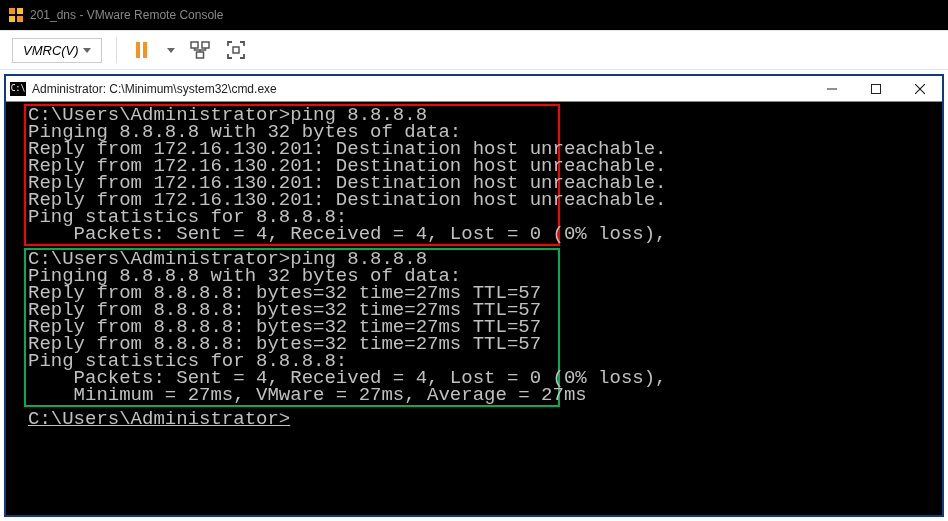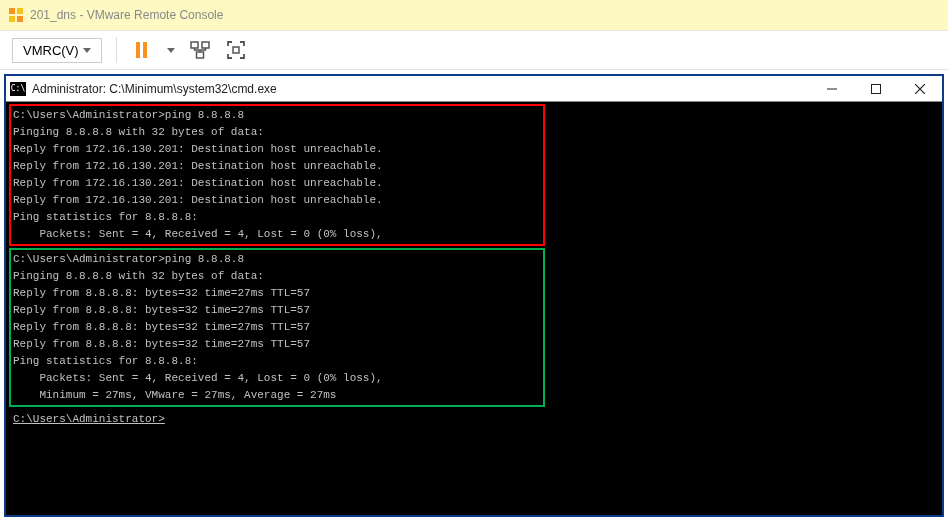--- a/index.html
+++ b/index.html
@@ -12,35 +12,36 @@
     position: relative;
   }
   
   .vmware-titlebar {
     height: 30px;
     display: flex;
     align-items: center;
     padding: 0 8px;
     font-size: 12px;
     color: #888;
-    background: #fef9c3;
+    background: #000000;
   }
   .vmware-titlebar .logo {
     width: 16px; height: 16px; margin-right: 6px;
     display: flex; align-items: center; justify-content: center;
   }
   .vmware-toolbar {
     height: 40px;
     display: flex;
     align-items: center;
     padding: 0 12px;
     gap: 14px;
     border-top: 1px solid #e5e5e5;
     border-bottom: 1px solid #e5e5e5;
     background: #fff;
+    font-style: italic;
   }
   .vmrc-btn {
     border: 1px solid #ccc;
     padding: 4px 10px;
     font-size: 13px;
     display: flex;
     align-items: center;
     gap: 4px;
     background: #fff;
     cursor: pointer;
@@ -80,25 +81,25 @@
   }
   .cmd-titlebar .spacer { flex: 1; }
   .win-btn {
     width: 44px; height: 26px;
     display:flex; align-items:center; justify-content:center;
     font-size: 14px; color:#222; cursor:pointer;
   }
 
   .terminal {
     font-family: "Consolas", "Courier New", monospace;
-    font-size: 11px;
+    font-size: 19px;
     line-height: 17px;
     color: #c0c0c0;
     background: #000;
-    padding: 2px 3px;
+    padding: 2px 18px;
     position: relative;
   }
   .term-line { white-space: pre; }
   .box {
     border: 2px solid;
     padding: 1px 2px;
     margin-bottom: 2px;
     width: 536px;
   }
   .box-red { border-color: #ff0000; }

